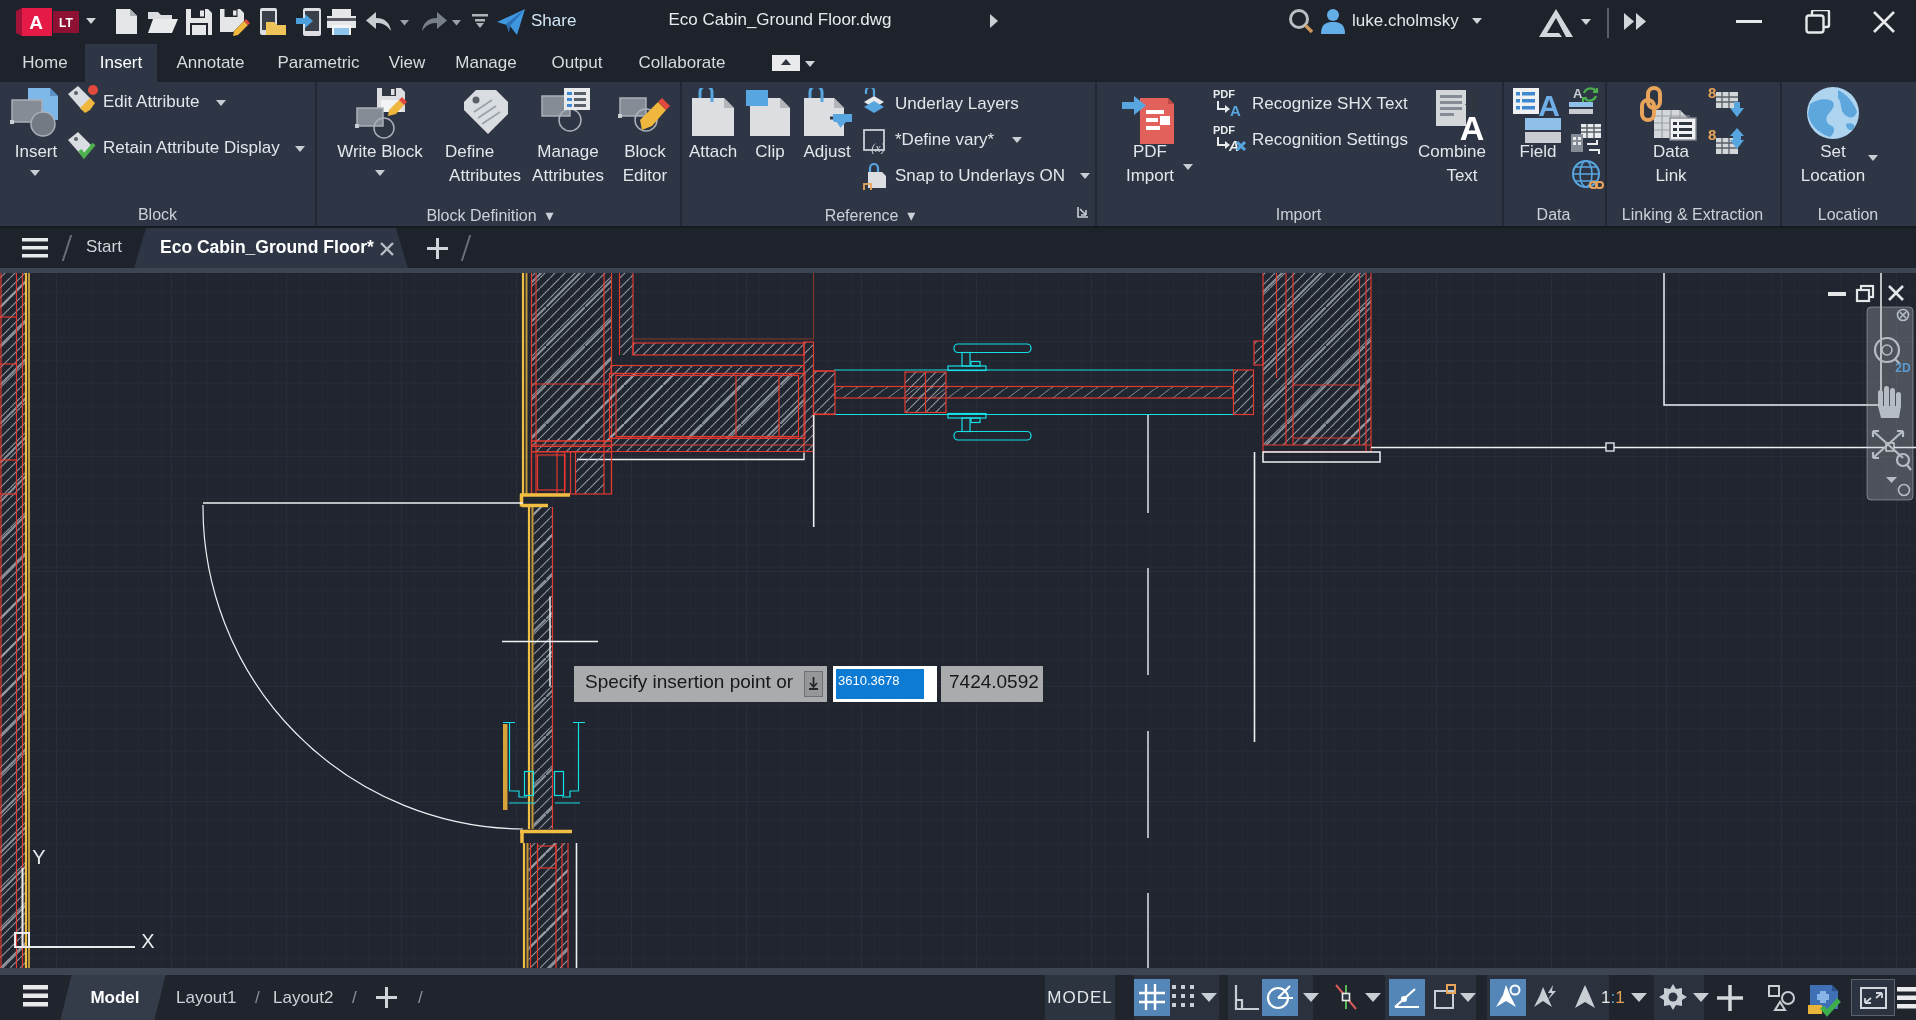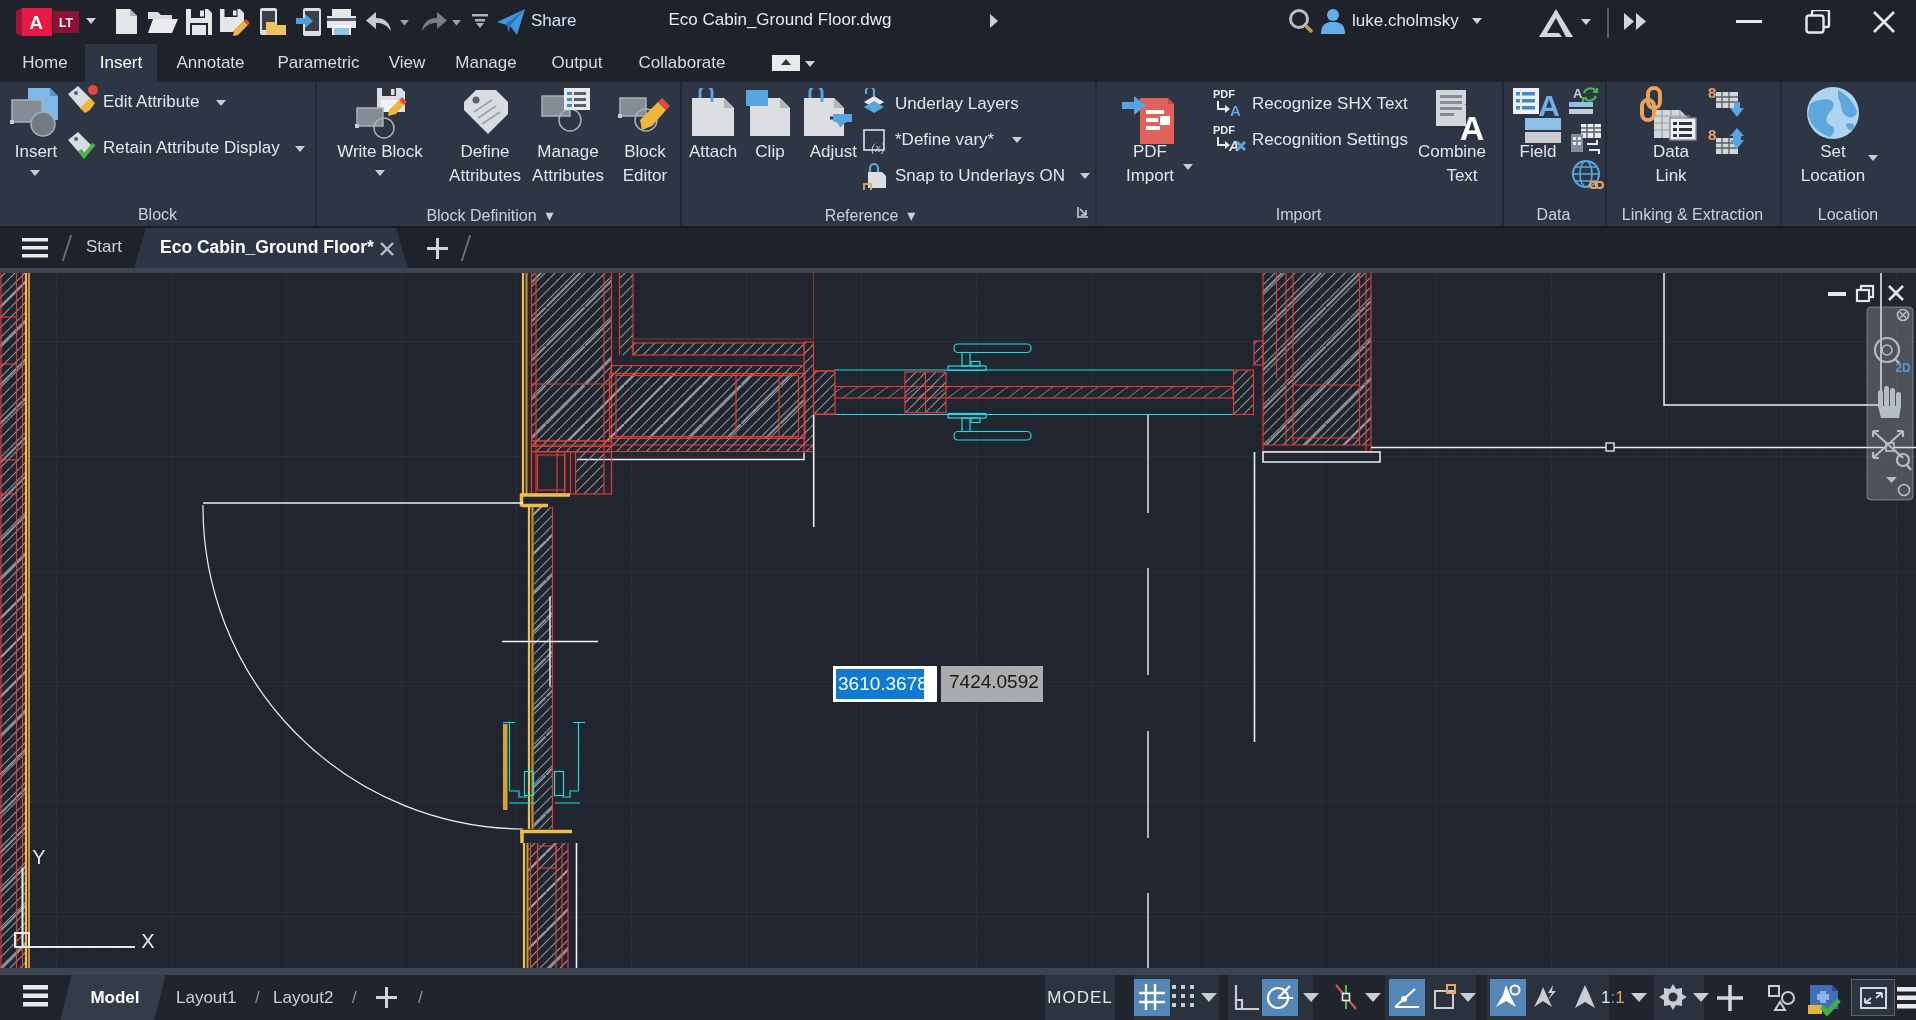--- a/index.html
+++ b/index.html
@@ -227,21 +227,21 @@
       <circle cx="29" cy="42" r="10" fill="none" stroke="#aab0b8" stroke-width="1.5"></circle>
       <rect x="0" y="38" width="4" height="4" fill="#c9ced5"></rect>
     </svg>
     <div class="rtext" style="left:330px;top:60px;width:100px;text-align:center">Write Block</div>
     <div class="dv" style="left:375px;top:88px"></div>
     <svg class="abs" style="left:462px;top:6px" width="48" height="50" viewBox="0 0 48 50">
       <path d="M14,2 L34,2 L46,14 L46,26 L26,46 L2,22 L2,14 Z" fill="#d9dce0"></path>
       <circle cx="14" cy="12" r="3.5" fill="#5a6068"></circle>
       <path d="M12,24 L30,12 M16,30 L34,18 M20,36 L38,24" stroke="#9aa0a8" stroke-width="1.6"></path>
     </svg>
-    <div class="rtext" style="left:445px;top:60px;width:80px;text-align:center">Define</div>
+    <div class="rtext" style="left:445px;top:60px;width:80px;text-align:left">Define</div>
     <div class="rtext" style="left:445px;top:84px;width:80px;text-align:center">Attributes</div>
     <svg class="abs" style="left:540px;top:6px" width="52" height="50" viewBox="0 0 52 50">
       <rect x="2" y="8" width="28" height="20" fill="#868c95" stroke="#aab0b8" stroke-width="1.5"></rect>
       <circle cx="30" cy="32" r="11" fill="none" stroke="#aab0b8" stroke-width="1.5"></circle>
       <rect x="24" y="0" width="26" height="22" fill="#e8eaec"></rect>
       <rect x="27" y="4" width="5" height="3" fill="#3f89d2"></rect>
       <rect x="34" y="4" width="12" height="3" fill="#5a6068"></rect>
       <rect x="27" y="10" width="5" height="3" fill="#3f89d2"></rect>
       <rect x="34" y="10" width="12" height="3" fill="#5a6068"></rect>
       <rect x="27" y="16" width="5" height="3" fill="#3f89d2"></rect>
@@ -272,21 +272,21 @@
     </svg>
     <div class="rtext" style="left:750px;top:60px;width:40px;text-align:center">Clip</div>
     <svg class="abs" style="left:800px;top:6px" width="52" height="52" viewBox="0 0 52 52">
       <path d="M4,10 L34,10 L44,20 L44,48 L4,48 Z" fill="#dcdee1"></path>
       <path d="M34,10 L34,20 L44,20 Z" fill="#b2b6bb"></path>
       <path d="M10,10 L10,4 A6,6 0 0 1 22,4 L22,14" fill="none" stroke="#58a6e0" stroke-width="3"></path>
       <path d="M30,30 L50,30" stroke="#30363f" stroke-width="3"></path>
       <path d="M34,26 L34,34 L40,34 L40,40 L46,34 L52,34 L52,26" fill="#58a6e0" stroke="none"></path>
       <path d="M33,26 L47,26 L47,33 L44,33 L40,39 L36,33 L33,33 Z" fill="#58a6e0"></path>
     </svg>
-    <div class="rtext" style="left:797px;top:60px;width:60px;text-align:right">Adjust</div>
+    <div class="rtext" style="left:797px;top:60px;width:60px;text-align:center">Adjust</div>
     <svg class="abs" style="left:860px;top:6px" width="28" height="28" viewBox="0 0 28 28">
       <path d="M6,6 L6,3 A4,4 0 0 1 14,3 L14,8" fill="none" stroke="#58a6e0" stroke-width="2.2"></path>
       <path d="M4,14 L14,8 L24,14 L14,20 Z" fill="#e8eaec"></path>
       <path d="M4,19 L14,13 L24,19 L14,25 Z" fill="#58a6e0"></path>
     </svg>
     <div class="rtext" style="left:895px;top:12px">Underlay Layers</div>
     <svg class="abs" style="left:862px;top:44px" width="28" height="28" viewBox="0 0 28 28">
       <rect x="2" y="4" width="20" height="20" fill="none" stroke="#c9ced5" stroke-width="1.8"></rect>
       <text x="16" y="26" font-size="12" font-style="italic" fill="#c9ced5" text-anchor="middle" font-family="Liberation Serif">(x)</text>
     </svg>
@@ -651,22 +651,30 @@
         <path d="M1873,163 L1903,190 M1903,163 L1873,190"></path>
         <path d="M1873,163 L1879,163 M1873,163 L1873,169 M1903,163 L1897,163 M1903,163 L1903,169 M1873,190 L1879,190 M1873,190 L1873,184"></path>
         <circle cx="1903" cy="192" r="6"></circle>
         <path d="M1907,197 L1911,202"></path>
       </g>
       <path d="M1886,209 L1897,209 L1891.5,215 Z" fill="#b6bcc4"></path>
       <circle cx="1904" cy="222" r="5.5" fill="none" stroke="#b6bcc4" stroke-width="1.6"></circle>
     </svg>
 
     
+    <div class="tipbox" style="left:574px;top:398px;width:253px;height:36px;background:#a9abad">
+      <div style="margin:5px 0 0 11px">Specify insertion point or</div>
+      <div style="position:absolute;right:4px;top:5px;width:19px;height:26px;background:#95989a;border:1px solid #6e7174">
+        <svg width="17" height="24" viewBox="0 0 17 24">
+            <path d="M8.5,5 L8.5,14 M5,11 L8.5,15 L12,11 M4,17 L13,17" stroke="#26282a" stroke-width="1.8" fill="none"></path>
+          </svg>
+      </div>
+    </div>
     <div class="tipbox" style="left:833px;top:398px;width:104px;height:36px;background:#fff">
-      <div style="position:absolute;left:3px;top:3px;width:88px;height:30px;background:#0d7bd4;color:#fff;font-size:19px;padding:4px 16px 0 2px">3610.3678</div>
+      <div style="position:absolute;left:3px;top:3px;width:88px;height:30px;background:#0d7bd4;color:#fff;font-size:13px;padding:4px 16px 0 2px">3610.3678</div>
     </div>
     <div class="tipbox" style="left:941px;top:398px;width:102px;height:36px;background:#a9abad">
       <div style="margin:5px 0 0 8px">7424.0592</div>
     </div>
   </div>
   <div style="position:absolute;left:0;top:268px;width:1916px;height:5px;background:#3d4452"></div>
   <div style="position:absolute;left:0;top:968px;width:1916px;height:7px;background:#3d4452"></div>
   <div id="statusbar">
     <svg class="abs" style="left:23px;top:10px" width="25" height="22" viewBox="0 0 25 22">
       <rect x="0" y="0" width="25" height="4.5" fill="#e8eaec"></rect>

